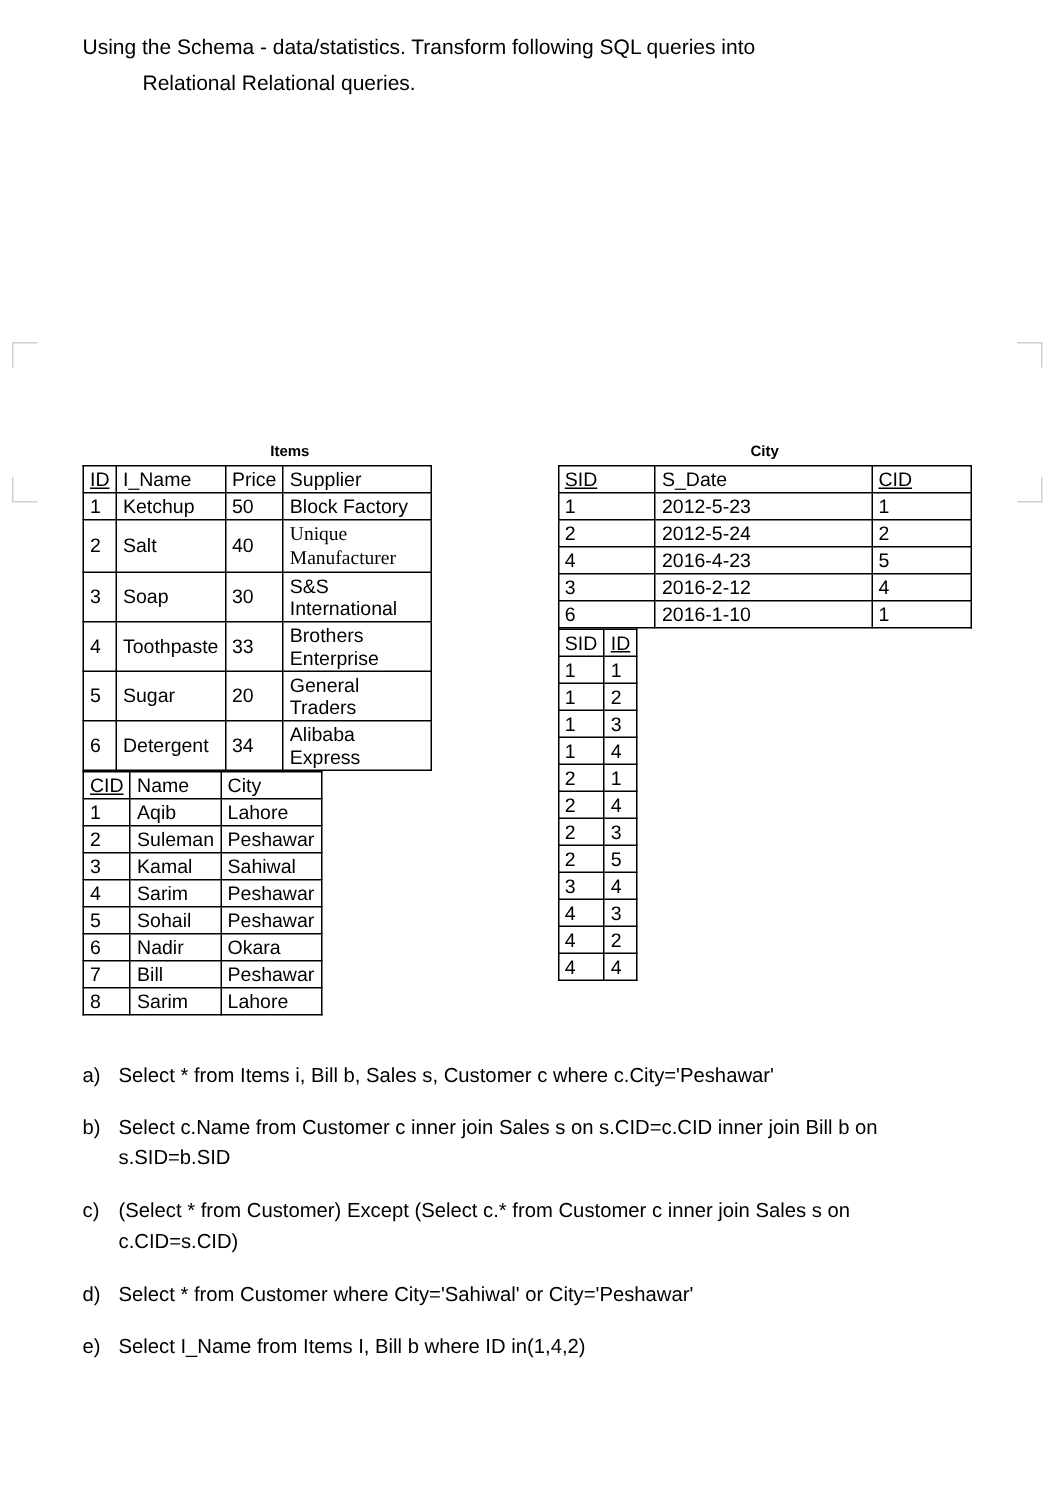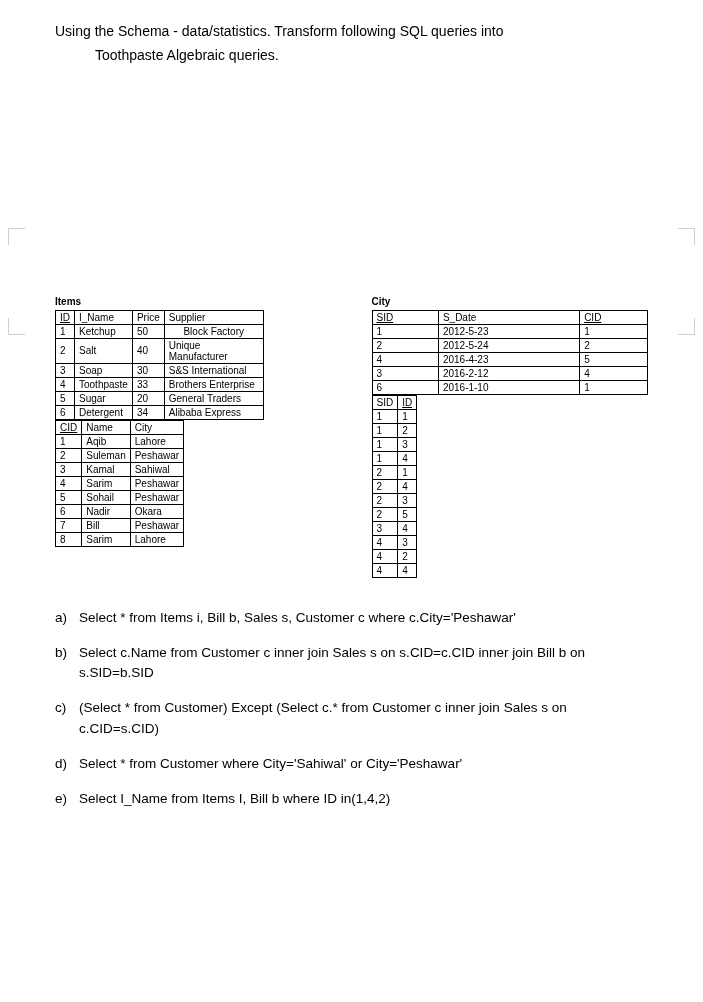--- a/index.html
+++ b/index.html
@@ -28,24 +28,25 @@
     .schema {
       display: flex;
       gap: 40px;
       margin-bottom: 30px;
     }
     .col { flex: 1; }
     .tbl-title {
       font-size: 10px;
       font-weight: bold;
       margin: 8px 0 3px 0;
+      text-align: center;
     }
     table {
       border-collapse: collapse;
-      font-size: 10px;
+      font-size: 13px;
     }
     th, td {
       border: 1px solid #000;
       padding: 1px 4px;
       text-align: left;
       white-space: nowrap;
     }
     th {
       font-weight: normal;
     }
@@ -76,21 +77,21 @@
     .corner.bl { border-bottom-width: 1px; border-left-width: 1px; }
     .corner.br { border-bottom-width: 1px; border-right-width: 1px; }
   </style>
 </head>
 <body>
 
 <div class="page">
 
   <div class="intro">
     <p class="intro-line1">Using the Schema - data/statistics. Transform following SQL queries into</p>
-    <p class="intro-line2">Toothpaste Algebraic queries.</p>
+    <p class="intro-line2">Relational Relational queries.</p>
   </div>
 
   <div style="position:relative; height:0;">
     <div class="corner tl" style="position:absolute; left:-47px; top:-60px;"></div>
     <div class="corner tr" style="position:absolute; right:-47px; top:-60px;"></div>
     <div class="corner bl" style="position:absolute; left:-47px; top:30px;"></div>
     <div class="corner br" style="position:absolute; right:-47px; top:30px;"></div>
   </div>
 
   <div class="schema">
@@ -104,27 +105,27 @@
           <th>I_Name</th>
           <th>Price</th>
           <th>Supplier</th>
         </tr>
         </tbody>
           <tbody id="items-body">
             <tr>
               <td>1</td>
               <td>Ketchup</td>
               <td>50</td>
-              <td style="white-space: normal; width: 90px; text-align: center;">Block Factory</td>
+              <td style="white-space: normal; width: 90px;">Block Factory</td>
             </tr>
             <tr>
               <td>2</td>
               <td>Salt</td>
               <td>40</td>
-              <td style="white-space: normal; width: 90px;">Unique Manufacturer</td>
+              <td style="white-space: normal; width: 90px; font-family: Liberation Serif, serif;">Unique Manufacturer</td>
             </tr>
             <tr>
               <td>3</td>
               <td>Soap</td>
               <td>30</td>
               <td style="white-space: normal; width: 90px;">S&amp;S International</td>
             </tr>
             <tr>
               <td>4</td>
               <td>Toothpaste</td>

